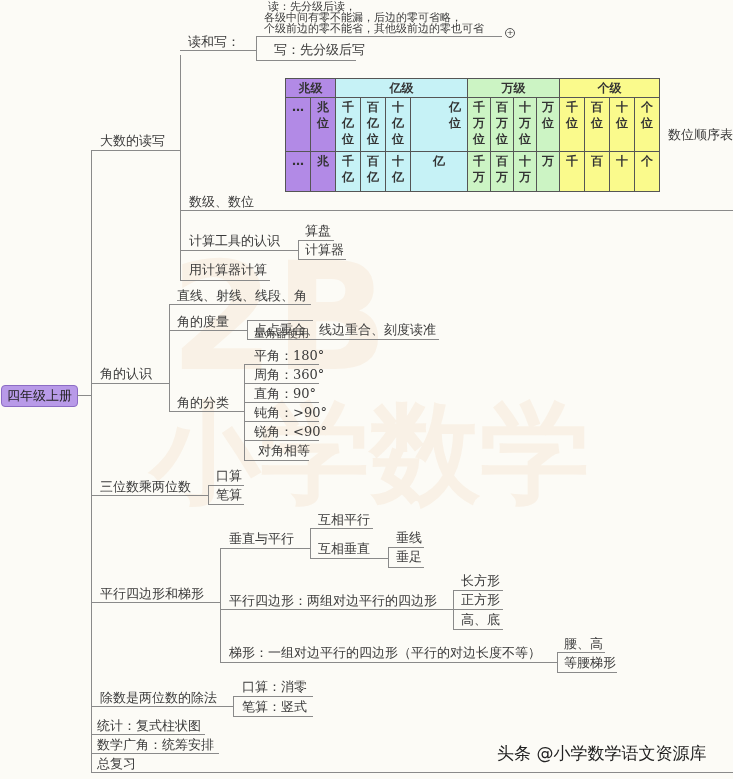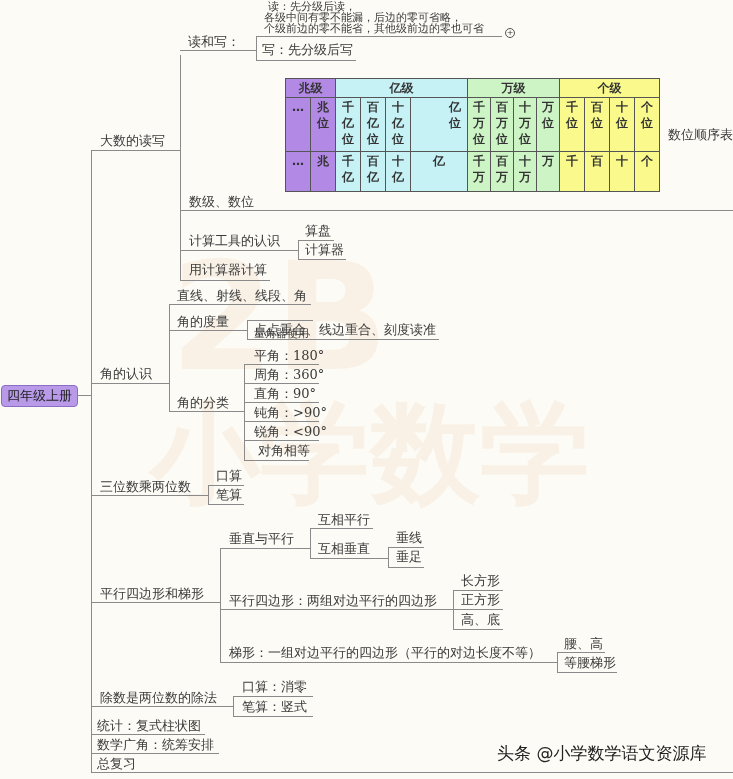--- a/index.html
+++ b/index.html
@@ -41,21 +41,21 @@
 <div class="ln v" style="left:180px;top:55px;height:225px;"></div>
 
 <div class="t" style="left:188px;top:34px;">读和写：</div>
 <div class="ln h" style="left:180px;top:50px;width:76px;"></div>
 <div class="ln v" style="left:256px;top:36px;height:24px;"></div>
 <div class="t small" style="left:268px;top:0px;">读：先分级后读，</div>
 <div class="t small" style="left:264px;top:11px;">各级中间有零不能漏，后边的零可省略，</div>
 <div class="t small" style="left:264px;top:22px;">个级前边的零不能省，其他级前边的零也可省</div>
 <div class="ln h" style="left:256px;top:36px;width:246px;"></div>
 <div class="plus">+</div>
-<div class="t" style="left:262px;top:42px;">写：先分级后写</div>
+<div class="t" style="left:274px;top:42px;">写：先分级后写</div>
 <div class="ln h" style="left:256px;top:60px;width:100px;"></div>
 
 <table class="tbl">
   <tbody>
       <tr>
     <td class="pu" colspan="2">兆级</td>
     <td class="cy" colspan="4">亿级</td>
     <td class="gr" colspan="4">万级</td>
     <td class="ye" colspan="4">个级</td>
   </tr>

